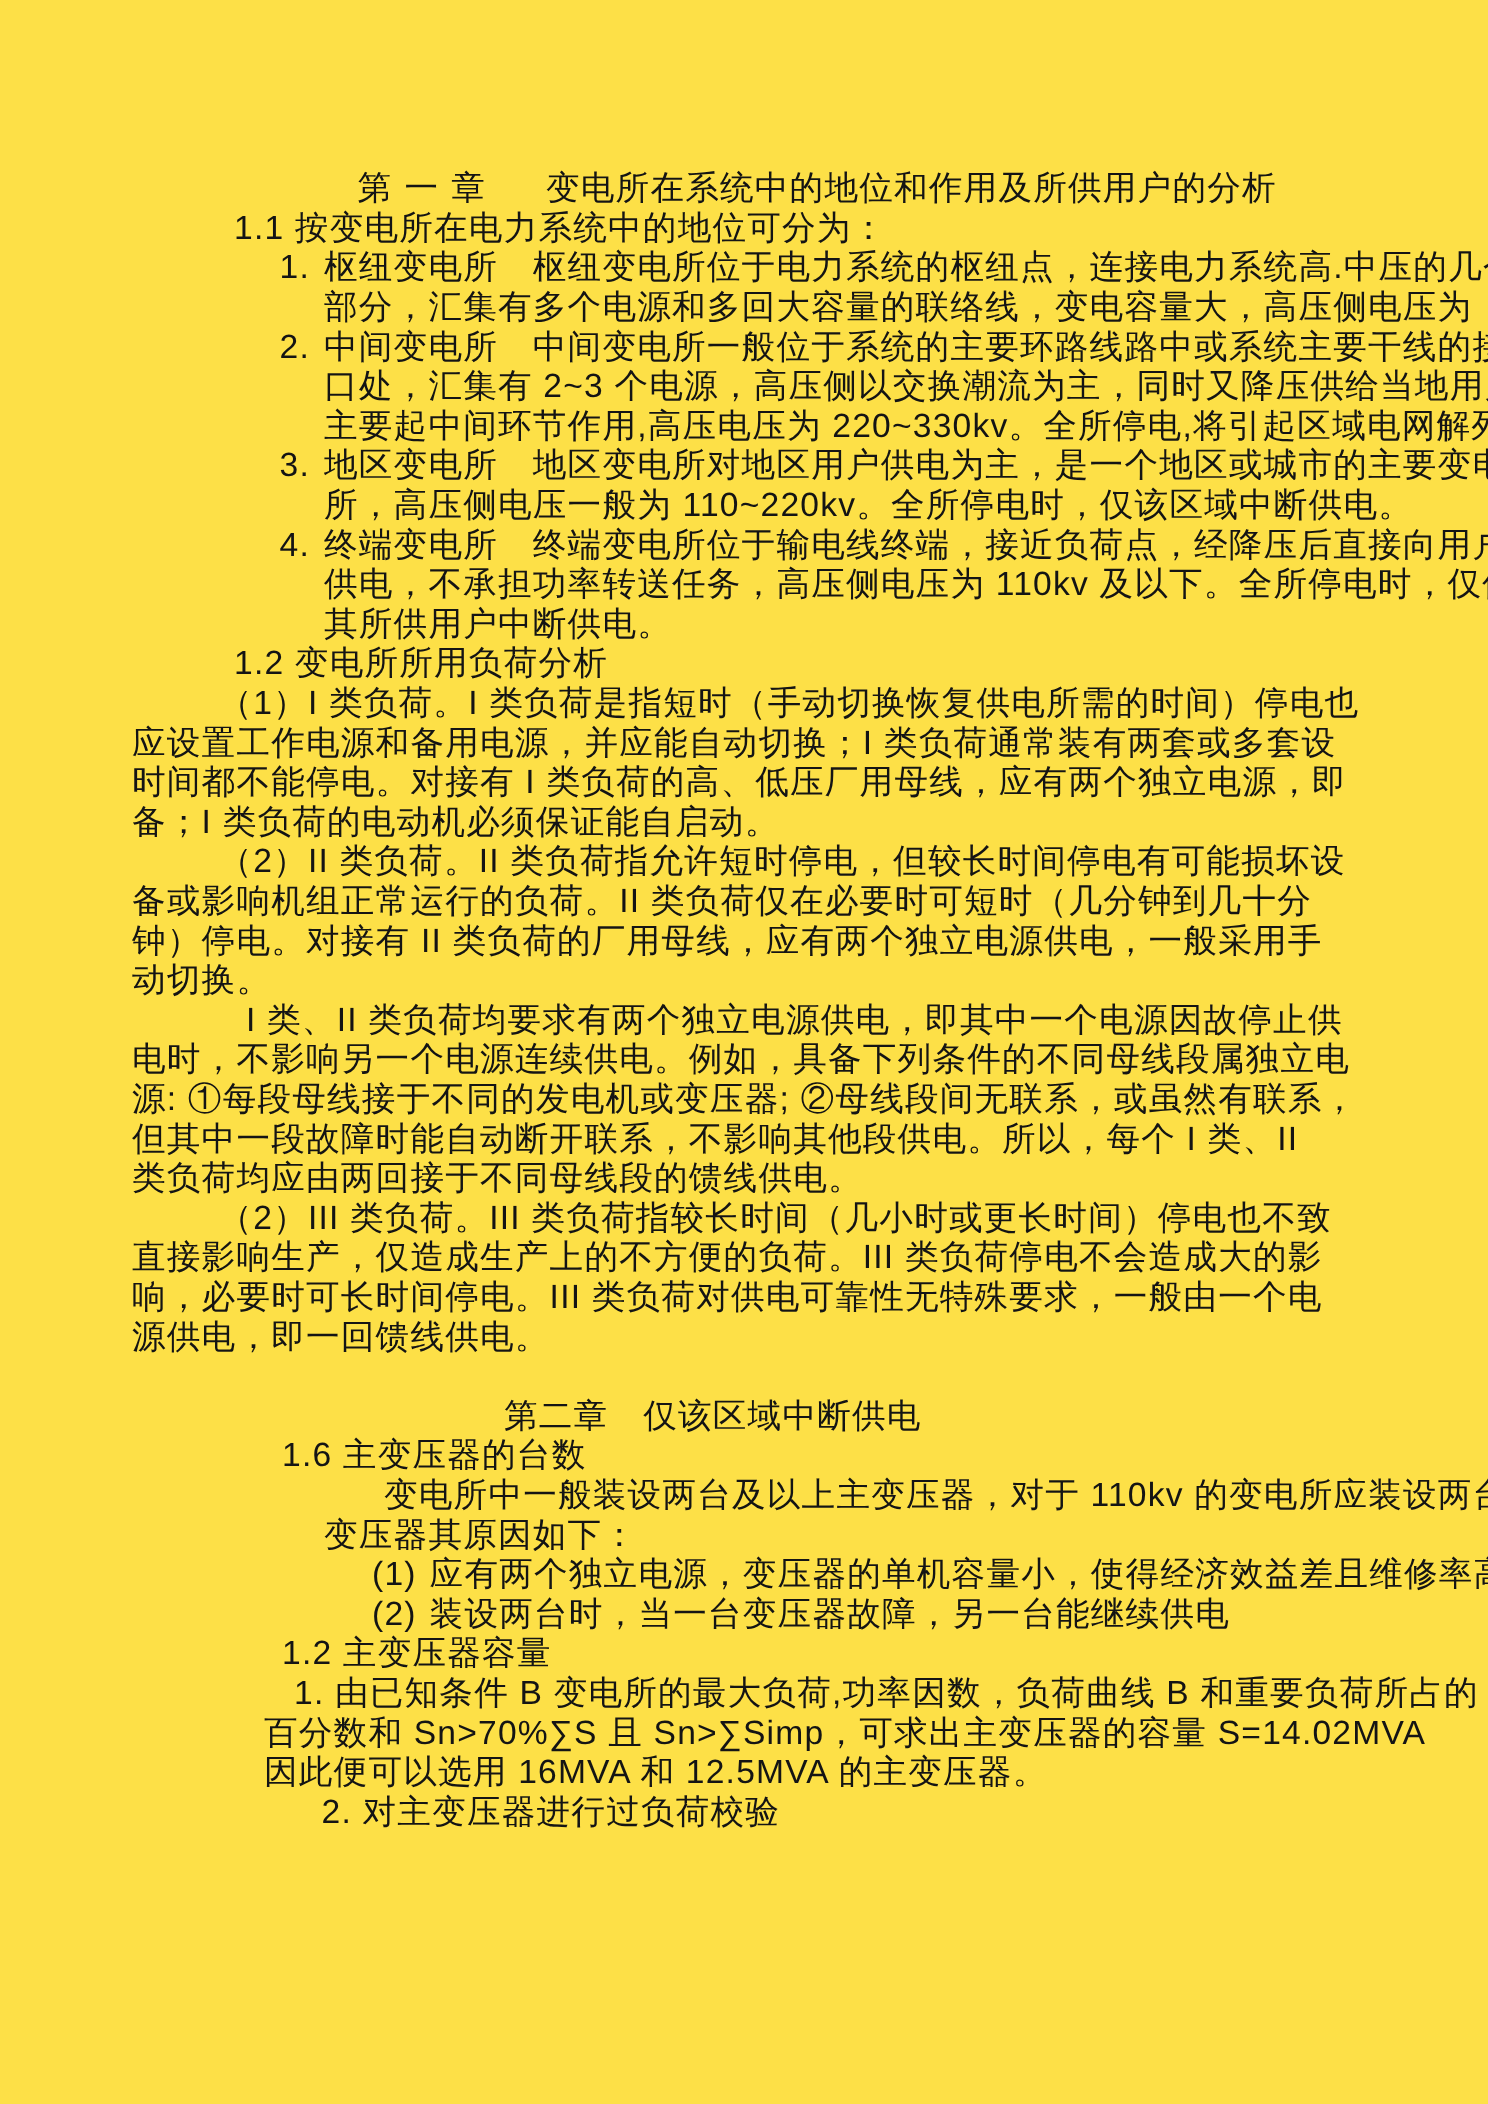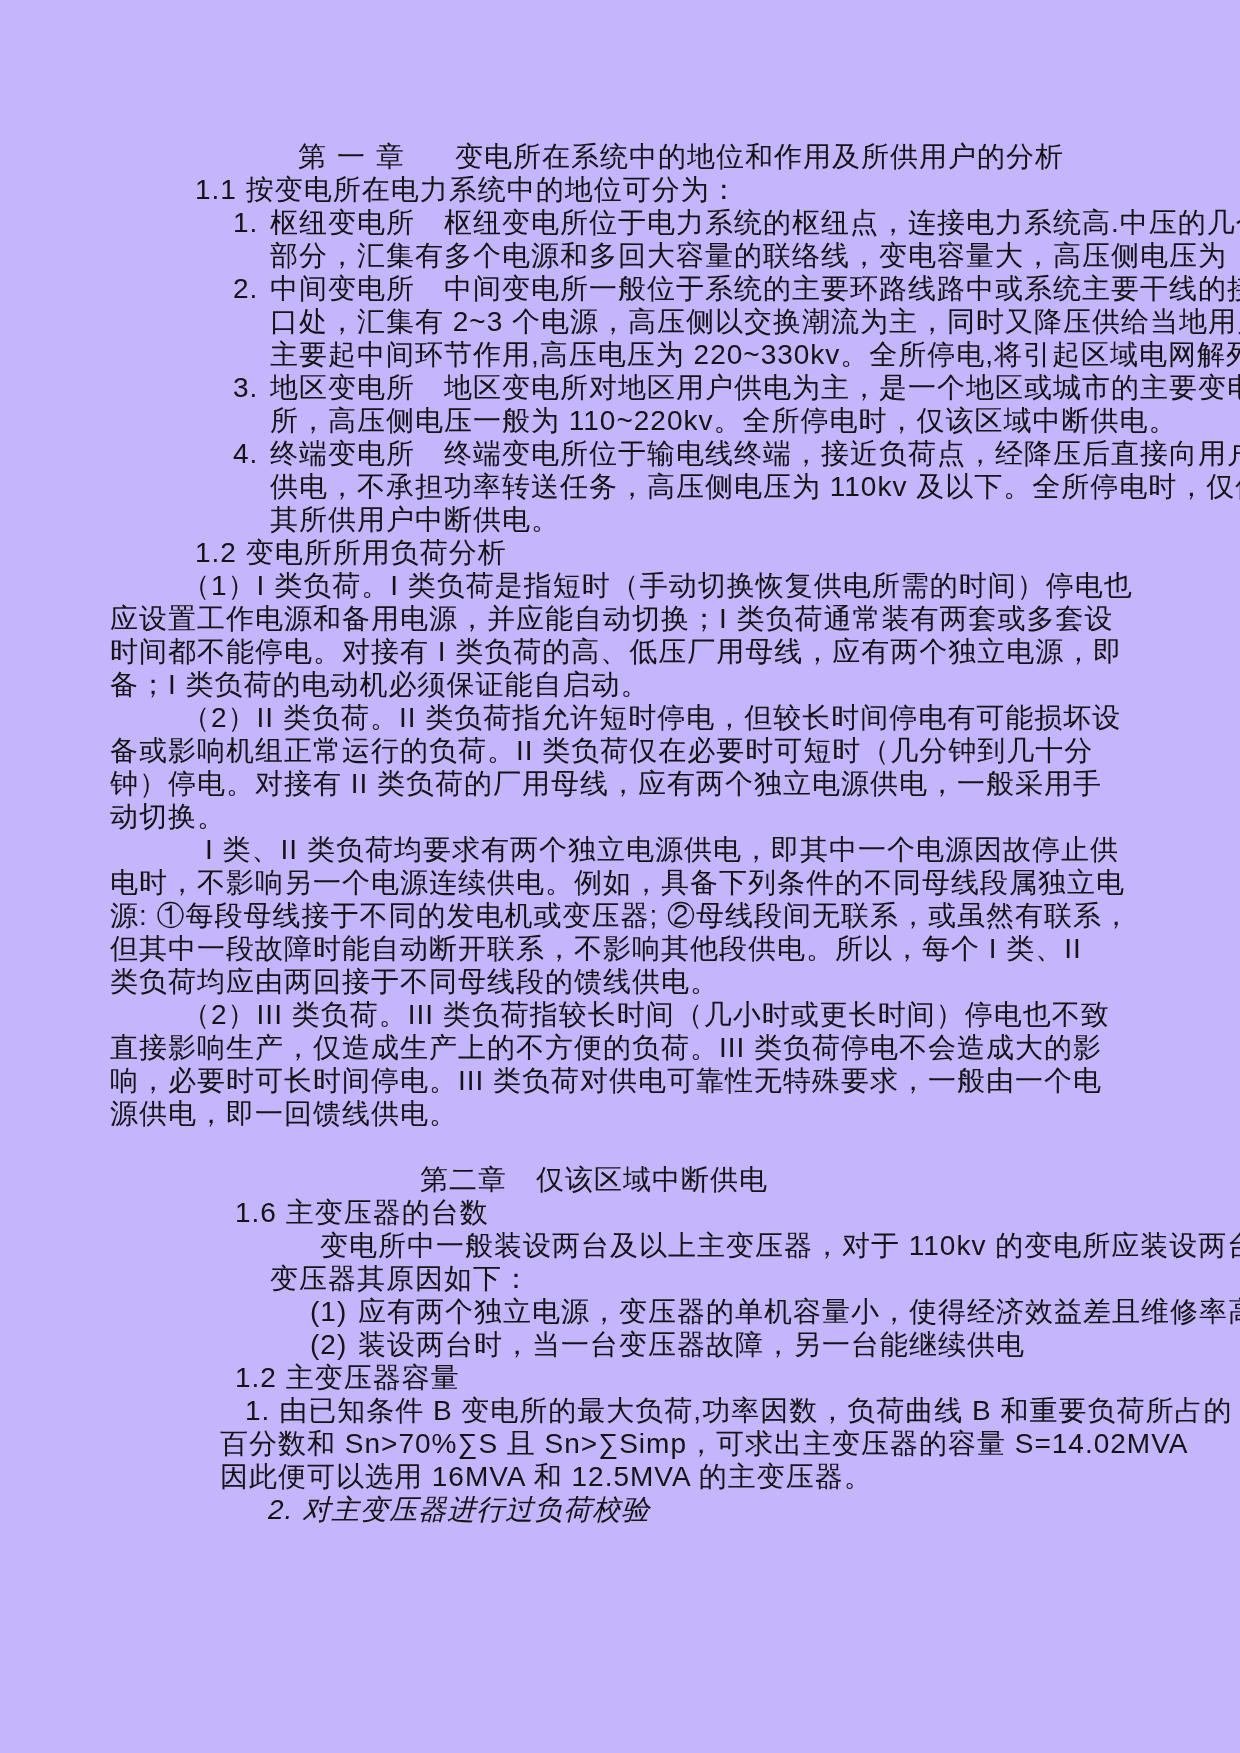--- a/index.html
+++ b/index.html
@@ -4,21 +4,21 @@
 <style>
   html, body {
     margin: 0;
     padding: 0;
     background: #ffffff;
   }
   .page {
     position: relative;
     width: 1240px;
     height: 1753px;
-    background: #c4b5fd;
+    background: #fde047;
     overflow: hidden;
     font-family: "Liberation Sans", serif;
     color: #141414;
   }
   .content {
     padding-top: 140px;
     margin-left: 110px;
     margin-right: 60px;
     font-size: 28px;
     line-height: 33px;
@@ -51,21 +51,21 @@
 
   
   .ch2-title  { padding-left: 310px; }
   .ch2-h      { padding-left: 125px; }
   .ch2-intro1 { padding-left: 210px; }
   .ch2-intro2 { padding-left: 160px; }
   .ch2-reason { padding-left: 200px; display: flex; }
   .ch2-reason .li-num { width: 48px; flex: 0 0 48px; }
   .cap-1      { padding-left: 135px; }
   .cap-mid    { padding-left: 110px; }
-  .cap-4      { padding-left: 158px; font-style: italic; }
+  .cap-4      { padding-left: 158px; }
 </style>
 </head>
 <body>
 
 <div class="page">
   <div class="content">
 
     <div class="ch-title-row">
       <span class="ch-title-prefix">第一章</span>
       <span class="ch-title-gap"></span>

